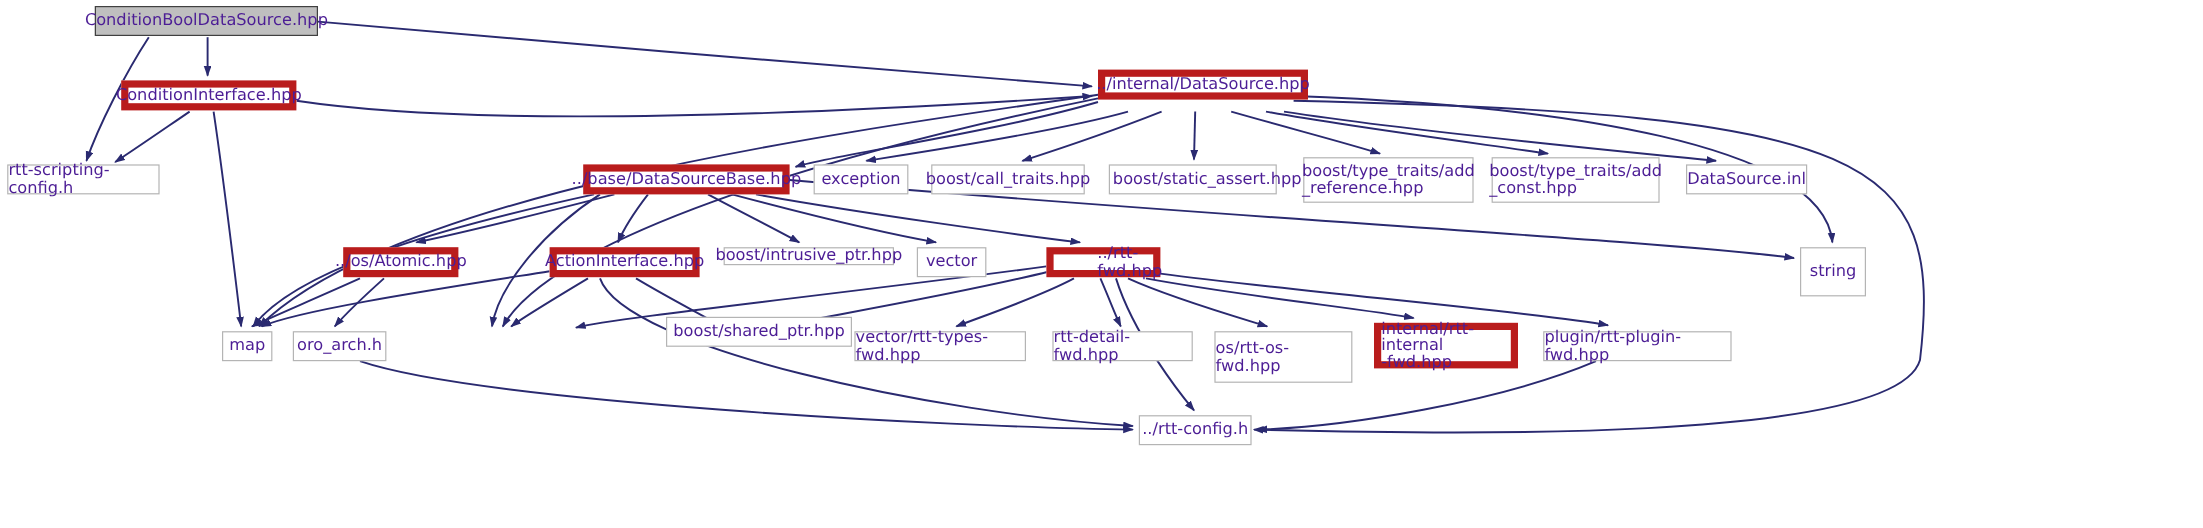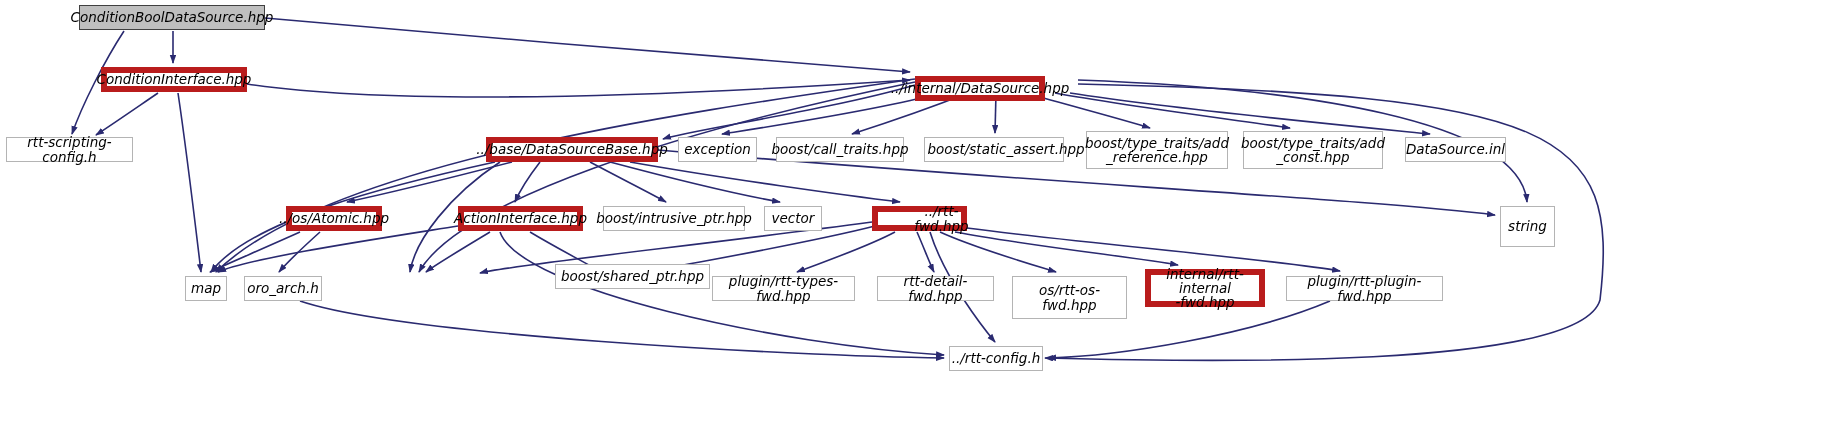--- a/index.html
+++ b/index.html
@@ -1,21 +1,21 @@
 <!DOCTYPE html>
 <html><head>
 <meta charset="utf-8">
 <style>
   html,body{margin:0;padding:0;background:#ffffff;}
   body{font-family:"DejaVu Sans","Liberation Sans",sans-serif;}
   #graph{position:relative;width:1836px;height:440px;background:#ffffff;overflow:hidden;}
   svg#edges{position:absolute;left:0;top:0;width:1836px;height:440px;}
   .node{position:absolute;box-sizing:border-box;display:flex;align-items:center;
-        justify-content:center;text-align:center;line-height:1.05;
-        font-size:13.5px;color:#000000;background:#ffffff;white-space:pre-line;font-style:italic;}
+        justify-content:center;line-height:1.05;
+        font-size:13.5px;color:#4c1d95;background:#ffffff;white-space:pre-line;}
   .node.plain{border:1px solid #b4b4b4;}
   .node.bold{border:6px solid #b91c1c;}
   .node.root{border:1px solid #404040;background:#bfbfbf;}
 </style>
 </head>
 <body>
 
 <div id="graph">
 
   <svg id="edges" viewBox="0 0 1836 440" xmlns="http://www.w3.org/2000/svg">
@@ -107,21 +107,21 @@
       <path d="M300,301 C400,335 790,356 944,358"></path>
 
       <path d="M1330,301 C1250,335 1120,356 1048,358"></path>
     </g>
   </svg>
 
   <div class="node root" style="left:79px;top:5px;width:186px;height:25px;">ConditionBoolDataSource.hpp</div>
 
   <div class="node bold" style="left:101px;top:67px;width:146px;height:25px;">ConditionInterface.hpp</div>
 
-  <div class="node bold" style="left:915px;top:76px;width:130px;height:25px;">../internal/DataSource.hpp</div>
+  <div class="node bold" style="left:915px;top:58px;width:175px;height:25px;">../internal/DataSource.hpp</div>
 
   <div class="node plain" style="left:6px;top:137px;width:127px;height:25px;">rtt-scripting-config.h</div>
 
   <div class="node bold" style="left:486px;top:137px;width:172px;height:25px;">../base/DataSourceBase.hpp</div>
 
   <div class="node plain" style="left:678px;top:137px;width:79px;height:25px;">exception</div>
 
   <div class="node plain" style="left:776px;top:137px;width:128px;height:25px;">boost/call_traits.hpp</div>
 
   <div class="node plain" style="left:924px;top:137px;width:140px;height:25px;padding-left:24px;">boost/static_assert.hpp</div>
@@ -133,34 +133,34 @@
 _const.hpp</div>
 
   <div class="node plain" style="left:1405px;top:137px;width:101px;height:25px;">DataSource.inl</div>
 
   <div class="node plain" style="left:1500px;top:206px;width:55px;height:41px;">string</div>
 
   <div class="node bold" style="left:286px;top:206px;width:96px;height:25px;">../os/Atomic.hpp</div>
 
   <div class="node bold" style="left:458px;top:206px;width:125px;height:25px;">ActionInterface.hpp</div>
 
-  <div class="node plain" style="left:603px;top:206px;width:142px;height:25px;">boost/intrusive_ptr.hpp</div>
+  <div class="node plain" style="left:603px;top:206px;width:142px;height:15px;">boost/intrusive_ptr.hpp</div>
 
   <div class="node plain" style="left:764px;top:206px;width:58px;height:25px;">vector</div>
 
   <div class="node bold" style="left:872px;top:206px;width:95px;height:25px;padding-left:44px;">../rtt-fwd.hpp</div>
 
   <div class="node plain" style="left:185px;top:276px;width:42px;height:25px;">map</div>
 
   <div class="node plain" style="left:244px;top:276px;width:78px;height:25px;">oro_arch.h</div>
 
 
   <div class="node plain" style="left:555px;top:264px;width:155px;height:25px;">boost/shared_ptr.hpp</div>
 
-  <div class="node plain" style="left:712px;top:276px;width:143px;height:25px;">plugin/rtt-types-fwd.hpp</div>
+  <div class="node plain" style="left:712px;top:276px;width:143px;height:25px;">vector/rtt-types-fwd.hpp</div>
 
   <div class="node plain" style="left:877px;top:276px;width:117px;height:25px;">rtt-detail-fwd.hpp</div>
 
   <div class="node plain" style="left:1012px;top:276px;width:115px;height:43px;">os/rtt-os-fwd.hpp</div>
 
   <div class="node bold" style="left:1145px;top:269px;width:120px;height:38px;">internal/rtt-internal
 -fwd.hpp</div>
 
   <div class="node plain" style="left:1286px;top:276px;width:157px;height:25px;">plugin/rtt-plugin-fwd.hpp</div>
 

